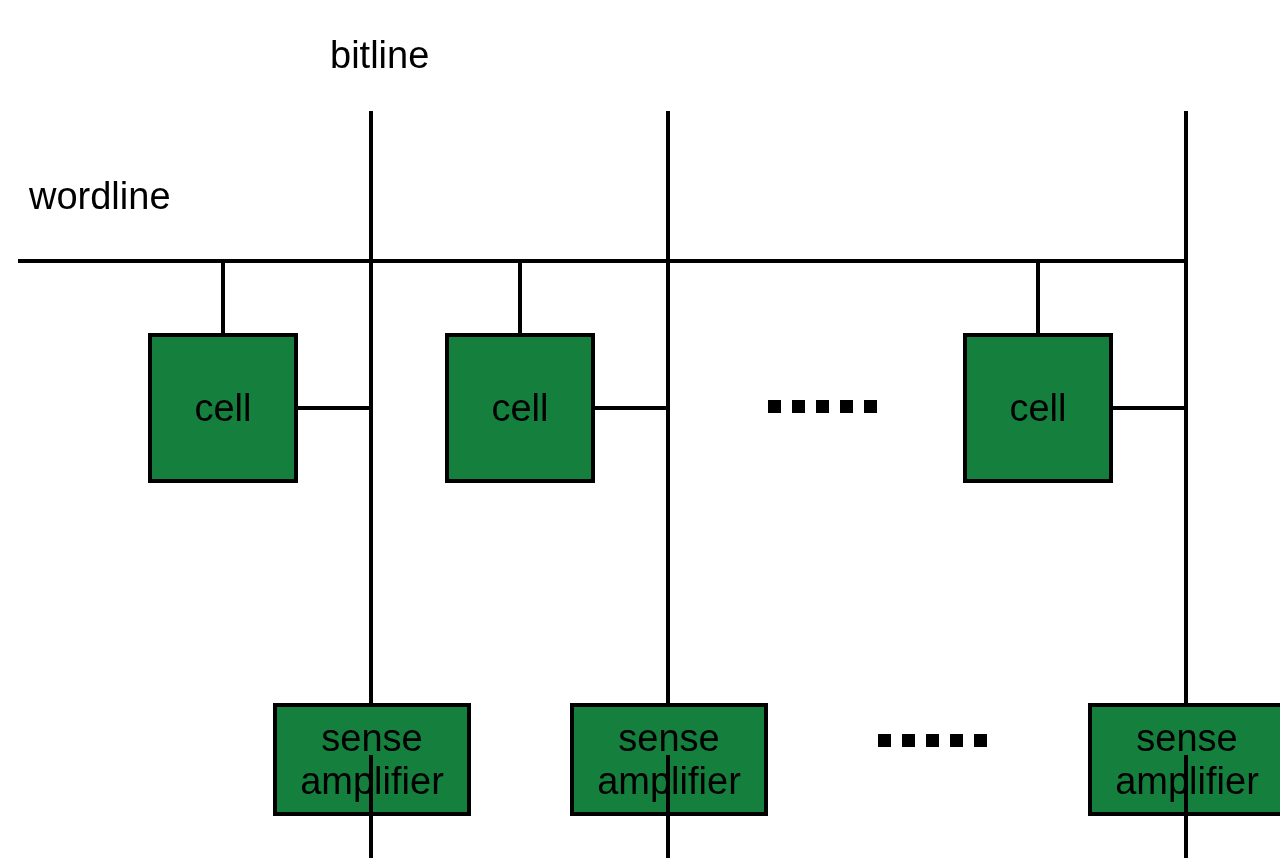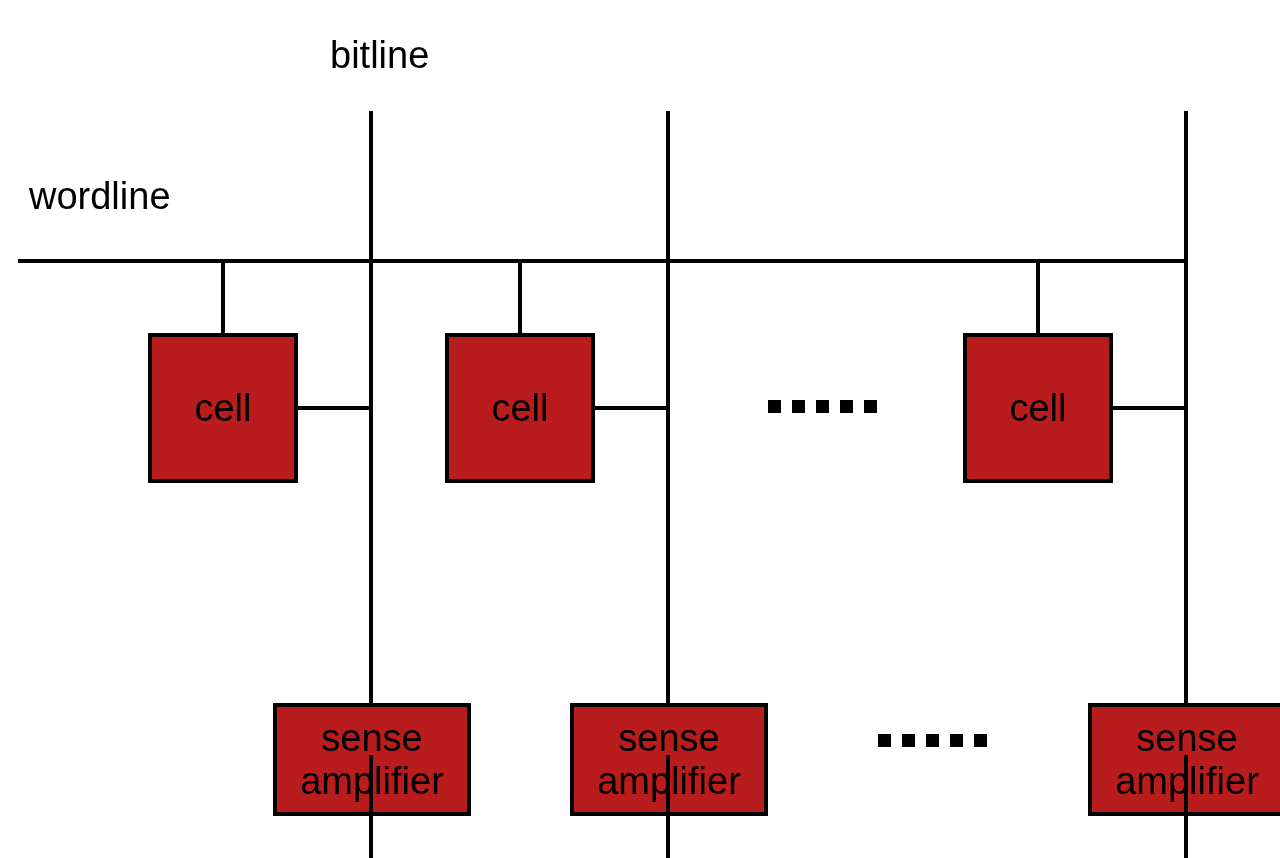--- a/index.html
+++ b/index.html
@@ -38,21 +38,21 @@
   .wire-v {
     position: absolute;
     background: #000000;
     width: 4px;
   }
 
   
   .box {
     position: absolute;
     border: 4px solid #000000;
-    background: #b91c1c;
+    background: #15803d;
     box-sizing: border-box;
     display: flex;
     flex-direction: column;
     align-items: center;
     justify-content: center;
     color: #000000;
     font-size: 38px;
     line-height: 1.12;
     font-family: "Liberation Sans", sans-serif;
   }

